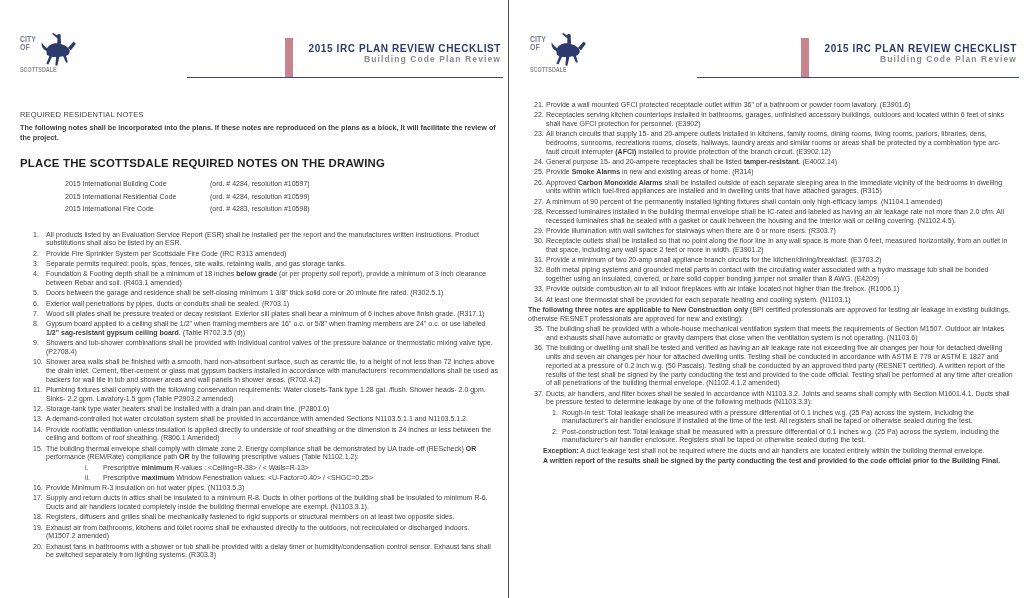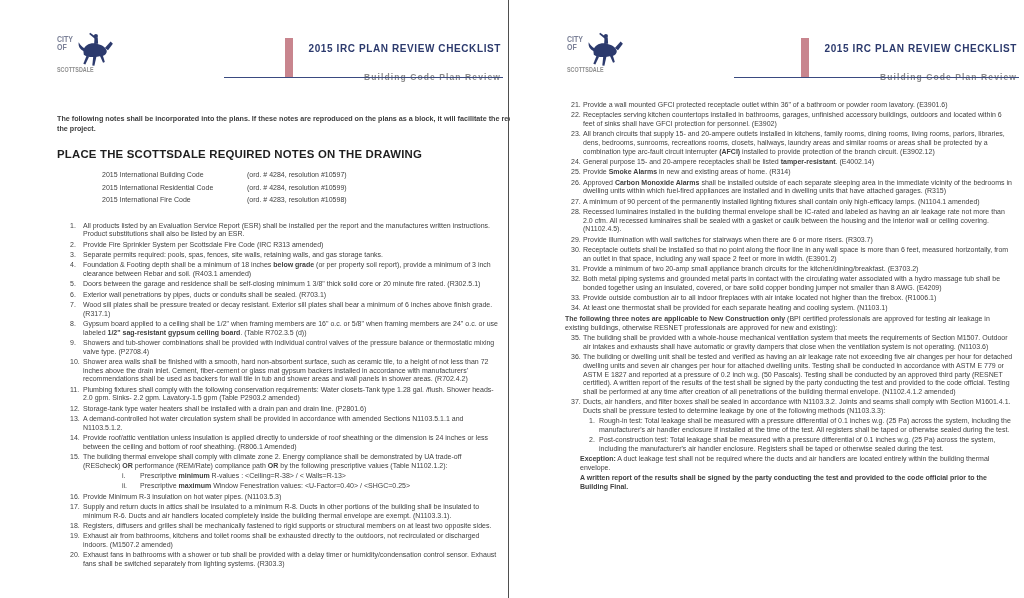--- a/index.html
+++ b/index.html
@@ -1,37 +1,37 @@
 <!DOCTYPE html>
 <html><head>
 <meta charset="utf-8">
 <style>
   * { margin:0; padding:0; box-sizing:border-box; }
   html,body { background:#ffffff; }
   body { font-family:"Liberation Sans","DejaVu Sans",sans-serif; }
   .canvas { position:relative; width:1024px; height:598px; background:#ffffff; overflow:hidden; }
-  .page { position:absolute; top:0; height:598px; background:#ffffff;padding-left:37px; }
+  .page { position:absolute; top:0; height:598px; background:#ffffff; }
   .page-left  { left:0; width:508px; }
   .page-right { left:510px; width:514px; }
   .pg-divider { position:absolute; top:0; left:508px; width:1px; height:598px; background:#4f4f4f; }
 
   
   .hdr { position:relative; height:92px; }
   .logo { position:absolute; left:20px; top:36px; width:60px; color:#7b8097; }
   .logo-top { display:flex; align-items:flex-start; }
   .logo-cityof { font-size:9px; line-height:7.5px; font-weight:bold; letter-spacing:0;
                  transform:scaleX(.78); transform-origin:left top; }
   .logo-horse { margin-left:-3px; margin-top:-4px; }
   .logo-scottsdale { font-size:7.5px; font-weight:bold; color:#8f8f8f; letter-spacing:0;
                      transform:scaleX(.72); transform-origin:left top; margin-top:-1px; white-space:nowrap; }
   .hgroup { position:absolute; top:38px; right:7px; display:flex; gap:10px; }
   .hbar { width:8px; height:39px; }
   .htext { width:198px; text-align:right; padding-top:5px; }
   .htitle { font-size:10px; font-weight:bold; letter-spacing:.6px; white-space:nowrap; }
-  .hsub { font-size:8.5px; font-weight:bold; letter-spacing:1.1px; margin-top:18px; white-space:nowrap; }
+  .hsub { font-size:8.5px; font-weight:bold; letter-spacing:1.1px; margin-top:0; white-space:nowrap; }
   .hrule { position:absolute; top:77px; left:187px; right:5px; border-top:1.6px solid #3a4a80; }
 
   
   .content-l { padding:18px 8px 0 20px; color:#3f3f3f; }
   .section-label { font-size:7.5px; letter-spacing:.2px; }
   .intro { font-size:7.2px; font-weight:bold; line-height:1.32; margin-top:4px; width:478px; }
   .big-heading { font-size:11.4px; font-weight:bold; color:#1f1f1f; letter-spacing:.2px; margin-top:15px; }
   .codes { margin:9px 0 0 45px; font-size:7px; }
   .code-row { line-height:12.6px; white-space:nowrap; }
   .code-name { display:inline-block; width:145px; }
@@ -83,20 +83,21 @@
       <div class="hgroup">
         <div class="hbar" style="background:#c8858e"></div>
         <div class="htext">
           <div class="htitle" style="color:#2c3a6d">2015 IRC PLAN REVIEW CHECKLIST</div>
           <div class="hsub" style="color:#8a8a8a">Building Code Plan Review</div>
         </div>
       </div>
       <div class="hrule"></div>
     </div>
     <div class="content-l">
+      <div class="section-label">REQUIRED RESIDENTIAL NOTES</div>
       <p class="intro">The following notes shall be incorporated into the plans. If these notes are reproduced on the plans as a block, it will facilitate the review of the project.</p>
       <div class="big-heading">PLACE THE SCOTTSDALE REQUIRED NOTES ON THE DRAWING</div>
       <div class="codes" id="codes-list">
           <div class="code-row"><span class="code-name">2015 International Building Code</span><span>(ord. # 4284, resolution #10597)</span></div>
           <div class="code-row"><span class="code-name">2015 International Residential Code</span><span>(ord. # 4284, resolution #10599)</span></div>
           <div class="code-row"><span class="code-name">2015 International Fire Code</span><span>(ord. # 4283, resolution #10598)</span></div>
         </div>
       <div class="notes notes-left" id="notes-left">
           <div class="nrow item">
             <span class="num">1.</span>

